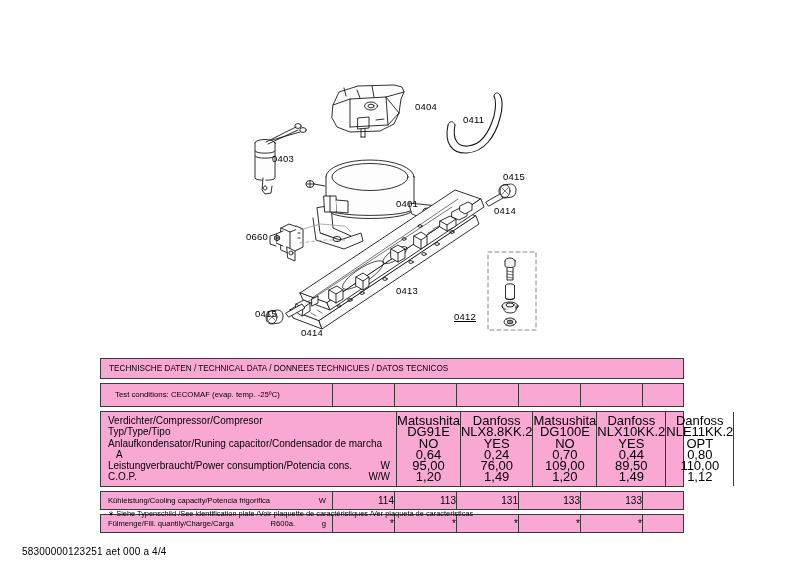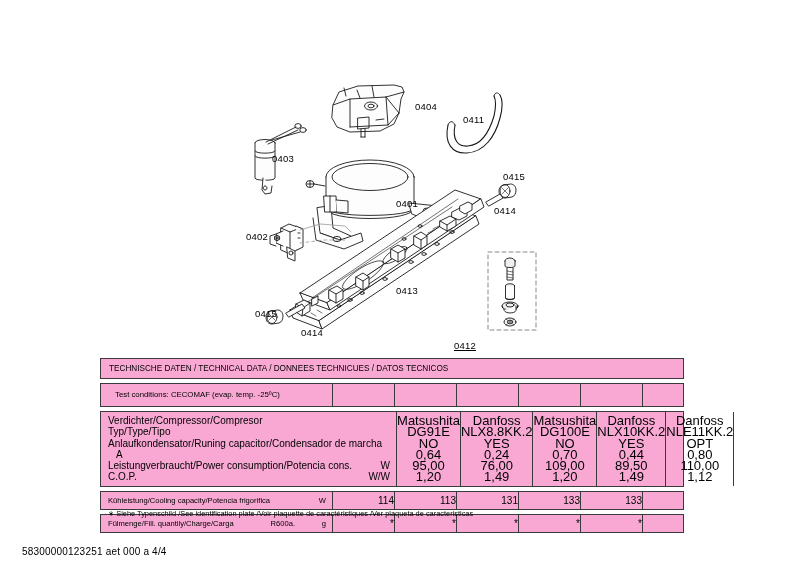--- a/index.html
+++ b/index.html
@@ -325,23 +325,23 @@
 
       </g>
     </svg>
 
     <div class="part-label" style="left:415px; top:101px;">0404</div>
     <div class="part-label" style="left:463px; top:114px;">0411</div>
     <div class="part-label" style="left:272px; top:153px;">0403</div>
     <div class="part-label" style="left:396px; top:150px;margin-top:48px;">0401</div>
     <div class="part-label" style="left:503px; top:171px;">0415</div>
     <div class="part-label" style="left:494px; top:205px;">0414</div>
-    <div class="part-label" style="left:246px; top:231px;">0402</div>
+    <div class="part-label" style="left:246px; top:231px;">0660</div>
     <div class="part-label" style="left:396px; top:285px;">0413</div>
-    <div class="part-label" style="left:454px; top:340px;text-decoration:underline;">0412</div>
+    <div class="part-label" style="left:454px; top:311px;text-decoration:underline;">0412</div>
     <div class="part-label" style="left:255px; top:308px;">0415</div>
     <div class="part-label" style="left:301px; top:327px;">0414</div>
   </div>
 
   <div id="tech-table">
 
     <div class="tblock">
       <div class="hdr-text">TECHNISCHE DATEN / TECHNICAL DATA / DONNEES TECHNICUES / DATOS TECNICOS</div>
     </div>
 

